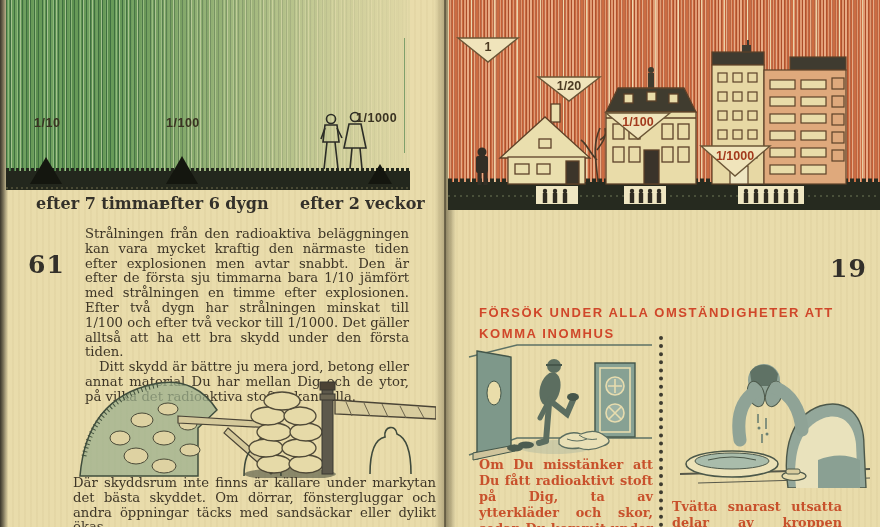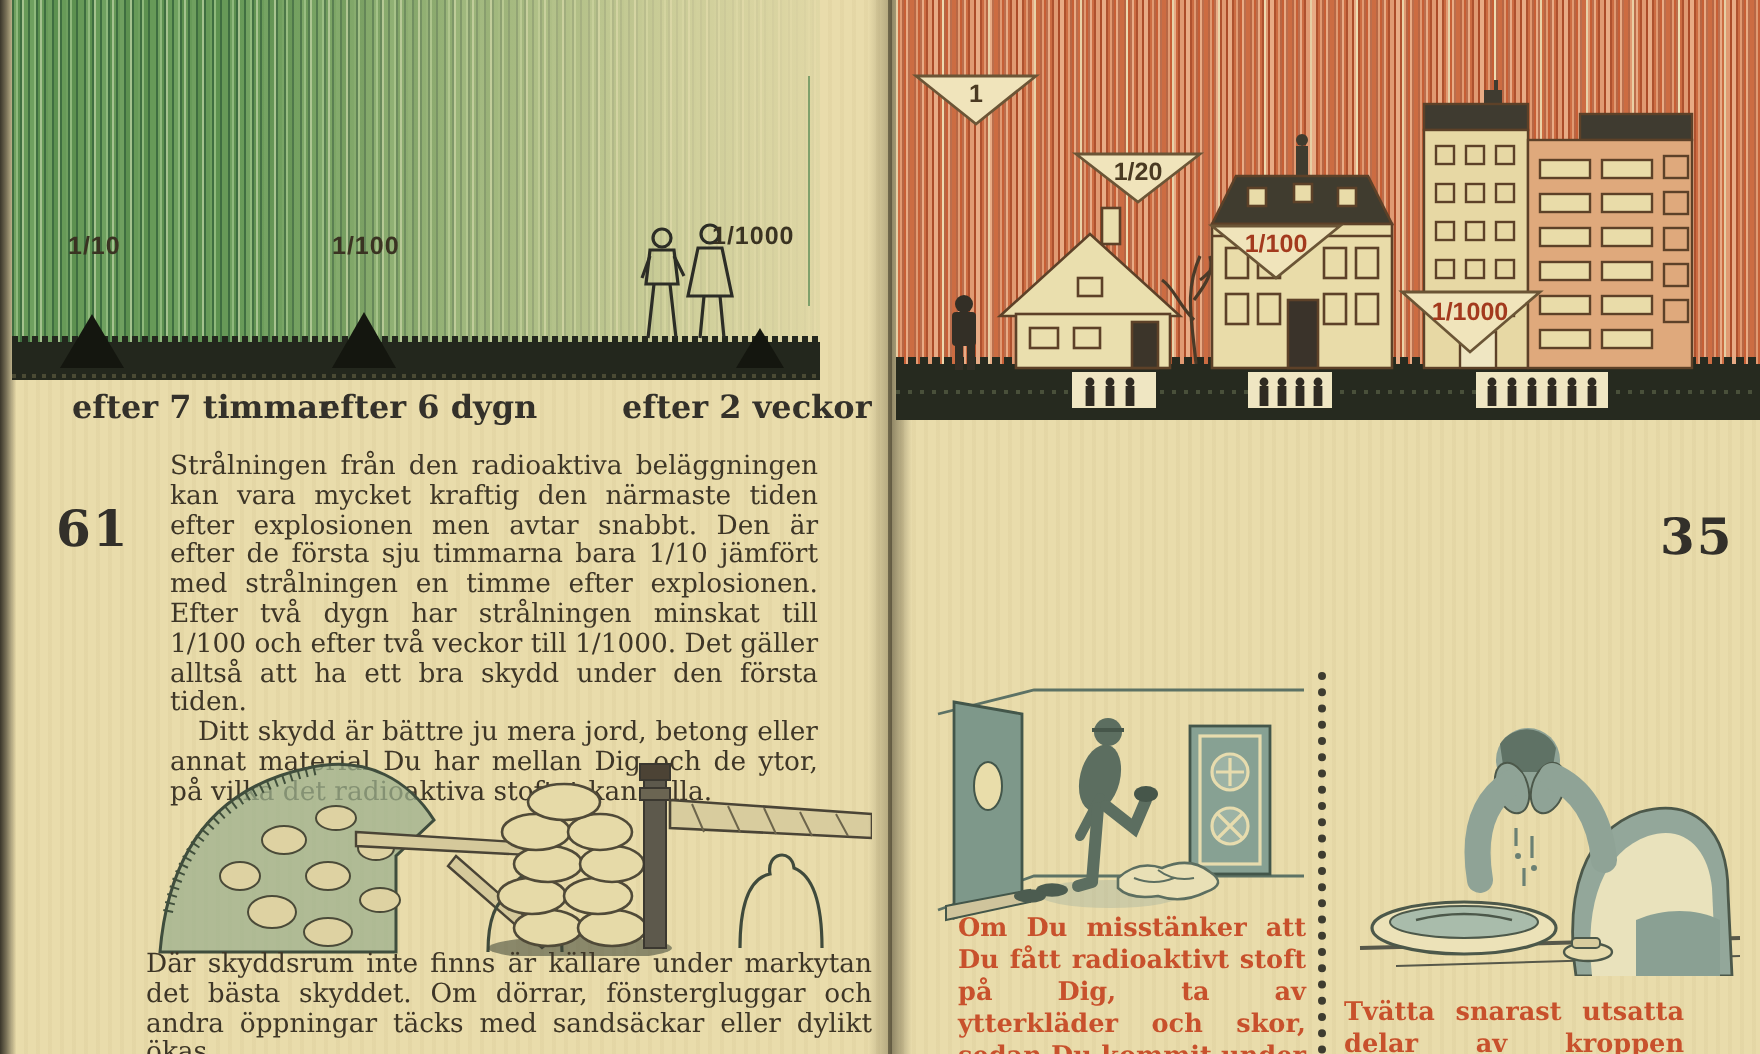--- a/index.html
+++ b/index.html
@@ -77,21 +77,21 @@
         <path d="M346,148 l-2,21 M354,148 l2,21"></path>
       </g>
     </svg>
     <span class="frac-label" style="left:28px;top:76px">1/10</span>
     <span class="frac-label" style="left:160px;top:76px">1/100</span>
     <span class="frac-label" style="left:350px;top:71px">1/1000</span>
   </div>
 
   <span class="caption" style="left:36px">efter 7 timmar</span>
   <span class="caption" style="left:160px">efter 6 dygn</span>
-  <span class="caption" style="left:311px">efter 2 veckor</span>
+  <span class="caption" style="left:300px">efter 2 veckor</span>
 
   <span class="pagenum" style="left:28px;top:250px">61</span>
 
   <div class="bodytext" style="left:85px;top:227px;width:324px">
     <p>Strålningen från den radioaktiva beläggningen kan vara mycket kraftig den närmaste tiden efter explosionen men avtar snabbt. Den är efter de första sju timmarna bara 1/10 jämfört med strålningen en timme efter explosionen. Efter två dygn har strålningen minskat till 1/100 och efter två veckor till 1/1000. Det gäller alltså att ha ett bra skydd under den första tiden.</p>
     <p class="indent">Ditt skydd är bättre ju mera jord, betong eller annat material Du har mellan Dig och de ytor, på vilka det radioaktiva stoftet kan falla.</p>
   </div>
 
   <svg style="position:absolute;left:78px;top:376px" width="358" height="102" viewBox="0 0 358 102">
 
@@ -273,22 +273,23 @@
         <text x="121" y="90" fill="#4a3a22">1/20</text>
         <polygon points="158,113 222,113 190,139" fill="#f0e4bb" stroke="#6b5536" stroke-width="1.4"></polygon>
         <text x="190" y="126" fill="#a33a1e">1/100</text>
         <polygon points="253,146 322,146 287,176" fill="#f0e4bb" stroke="#6b5536" stroke-width="1.4"></polygon>
         <text x="287" y="160" fill="#a33a1e">1/1000</text>
       </g>
     </svg>
   </div>
 
 
-  <span class="pagenum" style="left:830px;top:254px">35</span>
-
+  <span class="pagenum" style="left:830px;top:254px">19</span>
+
+  <div class="heading-red" style="left:479px;top:302px;width:356px">FÖRSÖK UNDER ALLA OMSTÄNDIGHETER ATT KOMMA INOMHUS</div>
 
   <div class="dotted-divider"></div>
 
   <svg style="position:absolute;left:467px;top:341px" width="188" height="120" viewBox="0 0 188 120">
     <path d="M2,16 L50,4 L185,4" fill="none" stroke="#5d7265" stroke-width="1.4"></path>
     <path d="M2,114 L50,97 L185,97" fill="none" stroke="#5d7265" stroke-width="1.4"></path>
     <ellipse cx="88" cy="106" rx="36" ry="7" fill="#aab6a0" fill-opacity=".45"></ellipse>
     <g>
       <polygon points="10,10 44,16 44,106 10,118" fill="#7e988a" stroke="#43564a" stroke-width="1.4"></polygon>
       <ellipse cx="27" cy="52" rx="7" ry="12" fill="#e9ddaa" stroke="#43564a"></ellipse>

